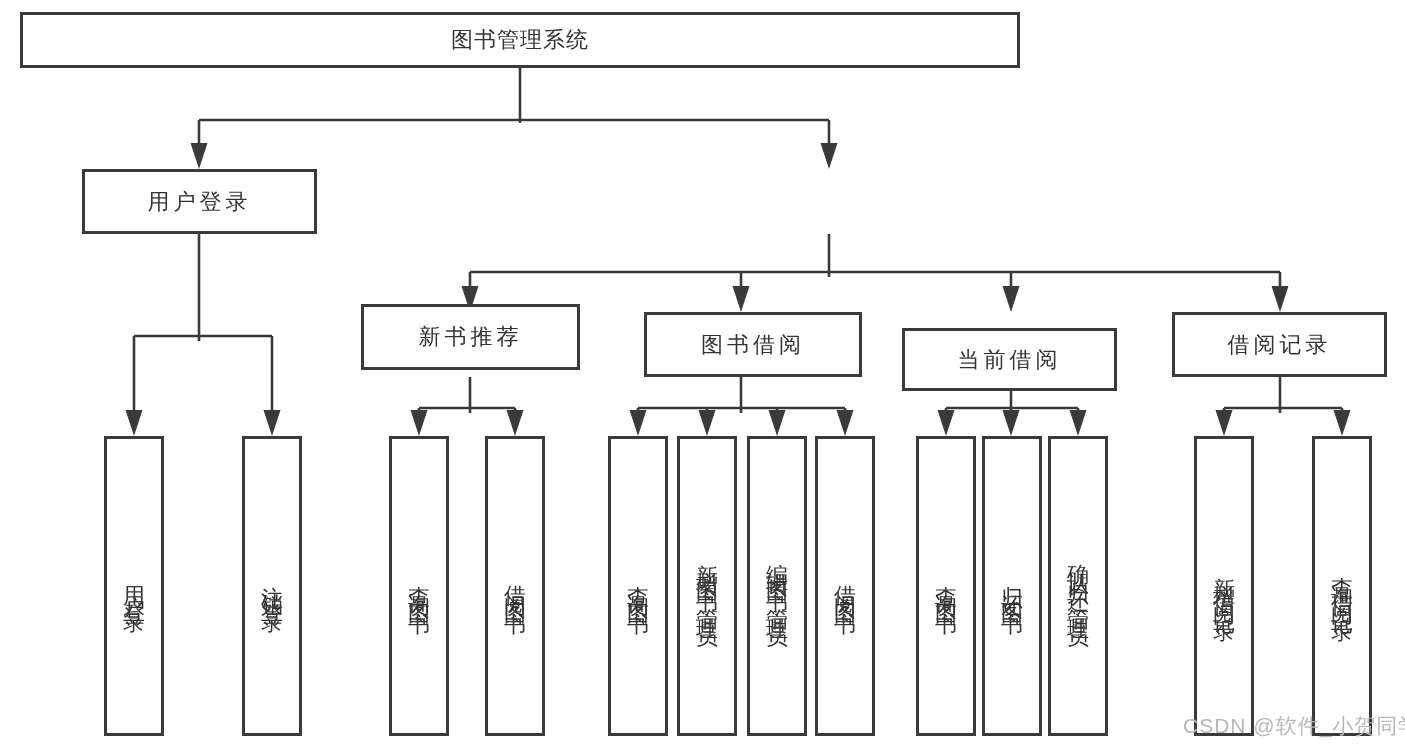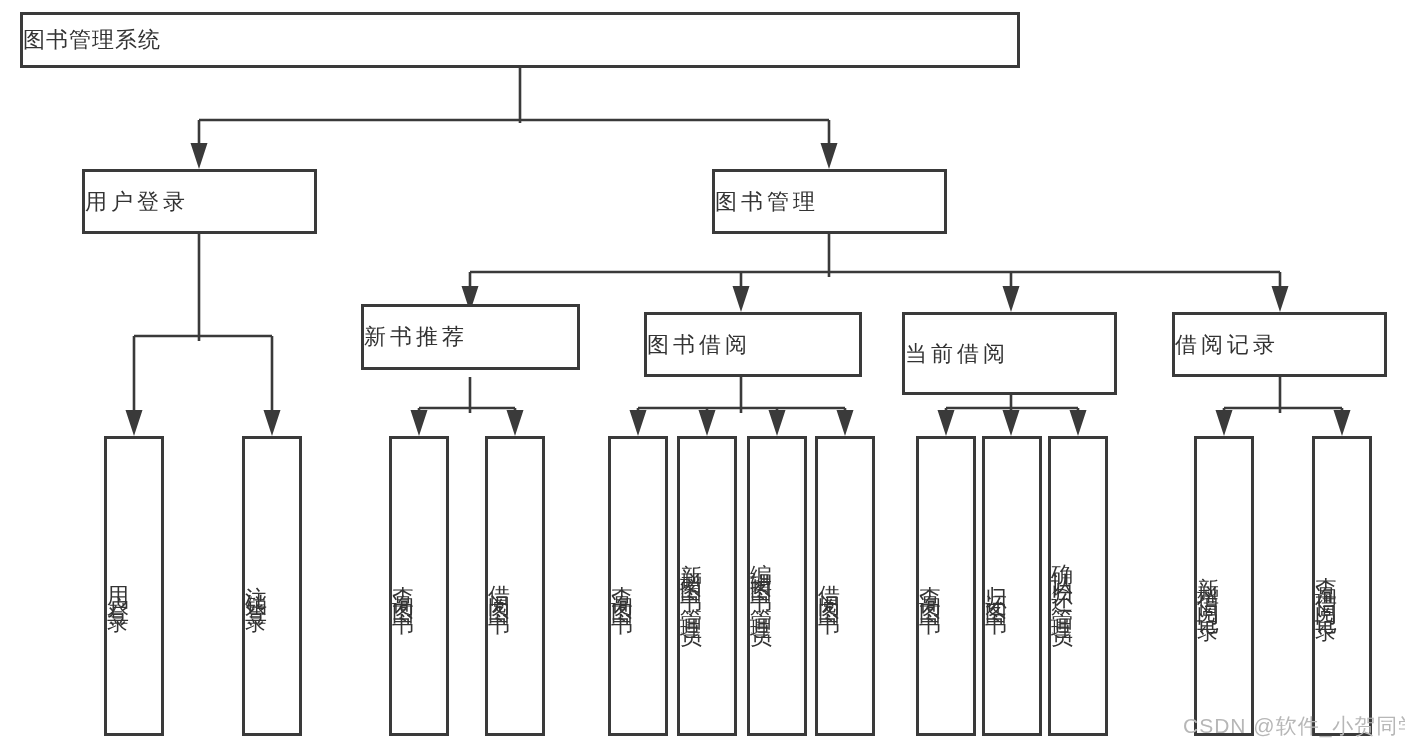--- a/index.html
+++ b/index.html
@@ -26,20 +26,21 @@
     fill: #3a3a3a;
     stroke: none;
   }
   .node {
     position: absolute;
     box-sizing: border-box;
     border: 3px solid #3a3a3a;
     background: #ffffff;
     display: flex;
     align-items: center;
+    justify-content: center;
     z-index: 1;
   }
   .node span {
     color: #333333;
     line-height: 1;
     white-space: nowrap;
   }
   .hbox span {
     font-size: 22px;
     letter-spacing: 4px;
@@ -105,31 +106,28 @@
       M1333.5 410 L1350.5 410 L1342 436 Z"></path>
   </svg>
 
   <div class="node hbox root" style="left:20px; top:12px; width:1000px; height:56px;">
     <span>图书管理系统</span>
   </div>
 
   <div class="node hbox" style="left:82px; top:169px; width:235px; height:65px;">
     <span>用户登录</span>
   </div>
-  <div class="node hbox" style="left:712px; top:169px; width:235px; height:65px;">
-    <span>图书管理</span>
-  </div>
 
   <div class="node hbox" style="left:361px; top:304px; width:219px; height:66px;">
     <span>新书推荐</span>
   </div>
   <div class="node hbox" style="left:632px; top:312px; width:218px; height:65px;margin-left:12px;">
     <span>图书借阅</span>
   </div>
-  <div class="node hbox" style="left:902px; top:312px; width:215px; height:83px;">
+  <div class="node hbox" style="left:902px; top:328px; width:215px; height:63px;">
     <span>当前借阅</span>
   </div>
   <div class="node hbox" style="left:1172px; top:312px; width:215px; height:65px;">
     <span>借阅记录</span>
   </div>
 
   <div class="node leaf" style="left:104px; top:436px;">
     <span>用户登录</span>
   </div>
   <div class="node leaf" style="left:242px; top:436px;">

